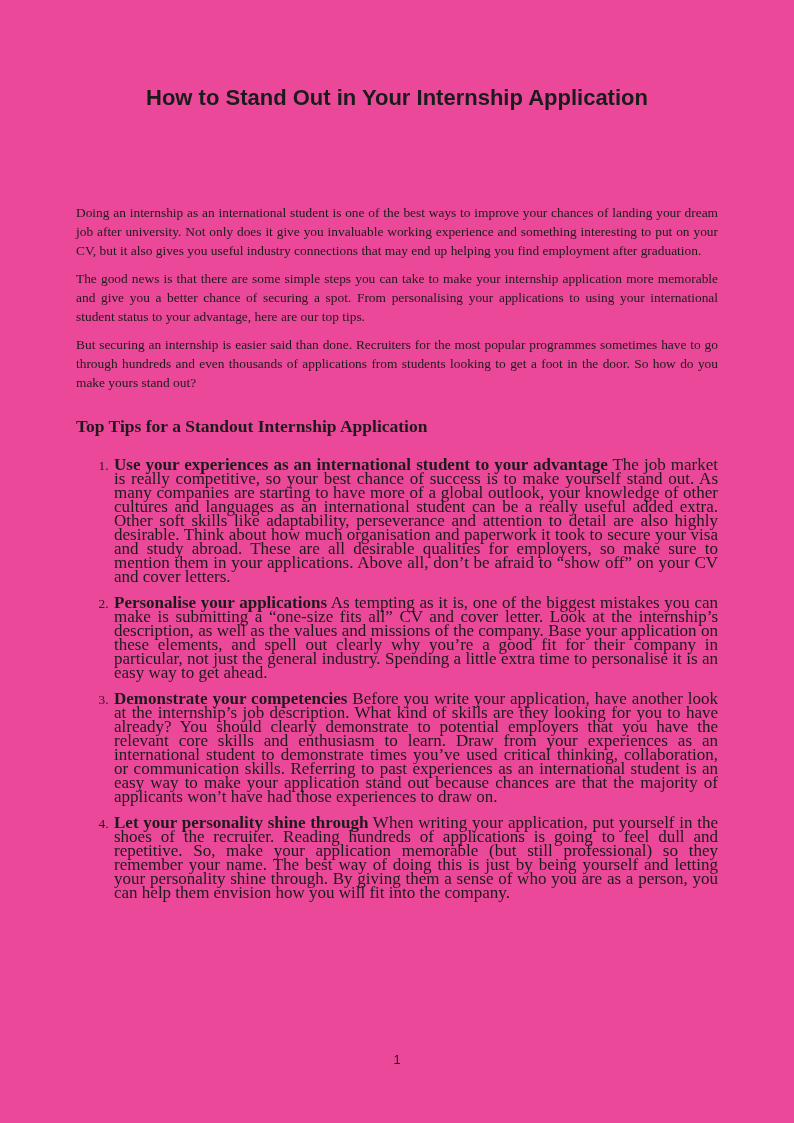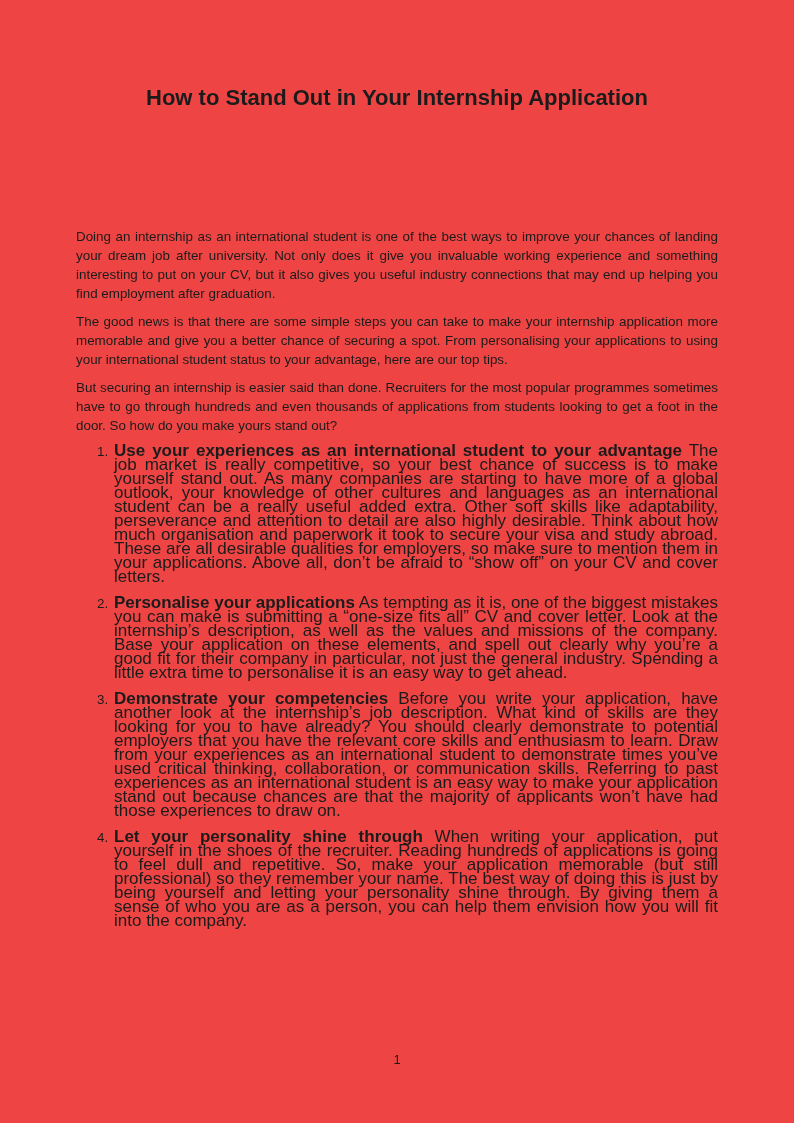--- a/index.html
+++ b/index.html
@@ -5,38 +5,39 @@
   html, body {
     margin: 0;
     padding: 0;
     background: #ffffff;
   }
   .page {
     position: relative;
     width: 794px;
     height: 1123px;
     margin: 0 auto;
-    background: #ef4444;
+    background: #ec4899;
     box-sizing: border-box;
     padding: 0 76px;
     font-family: "Liberation Sans", "DejaVu Sans", sans-serif;
     color: #1b1b1b;
     overflow: hidden;
   }
   h1.doc-title {
     margin: 0;
     padding-top: 84px;
     font-size: 22px;
     line-height: 28px;
     font-weight: bold;
     text-align: center;
     letter-spacing: 0;
   }
   .body-block {
-    margin-top: 115px;
+    margin-top: 91px;
+    font-family: Liberation Serif, serif;
   }
   p.doc-para {
     margin: 0 0 9px 0;
     font-size: 13.4px;
     line-height: 19px;
     text-align: justify;
     hyphens: auto;
     -webkit-hyphens: auto;
   }
   h2.section-heading {
@@ -84,20 +85,21 @@
   <h1 class="doc-title">How to Stand Out in Your Internship Application</h1>
 
   <div class="body-block">
 
     <p class="doc-para">Doing an internship as an international student is one of the best ways to improve your chances of landing your dream job after university. Not only does it give you invaluable working experience and something interesting to put on your CV, but it also gives you useful industry connections that may end up helping you find employment after graduation.</p>
 
     <p class="doc-para">The good news is that there are some simple steps you can take to make your internship application more memorable and give you a better chance of securing a spot. From personalising your applications to using your international student status to your advantage, here are our top tips.</p>
 
     <p class="doc-para">But securing an internship is easier said than done. Recruiters for the most popular programmes sometimes have to go through hundreds and even thousands of applications from students looking to get a foot in the door. So how do you make yours stand out?</p>
 
+    <h2 class="section-heading">Top Tips for a Standout Internship Application</h2>
 
     <ol class="tips-list">
       <li>
         <span class="item-lead">Use your experiences as an international student to your advantage</span><span> The job market is really competitive, so your best chance of success is to make yourself stand out. As many companies are starting to have more of a global outlook, your knowledge of other cultures and languages as an international student can be a really useful added extra. Other soft skills like adaptability, perseverance and attention to detail are also highly desirable. Think about how much organisation and paperwork it took to secure your visa and study abroad. These are all desirable qualities for employers, so make sure to mention them in your applications. Above all, don’t be afraid to “show off” on your CV and cover letters.</span>
       </li>
       <li>
         <span class="item-lead">Personalise your applications</span><span> As tempting as it is, one of the biggest mistakes you can make is submitting a “one-size fits all” CV and cover letter. Look at the internship’s description, as well as the values and missions of the company. Base your application on these elements, and spell out clearly why you’re a good fit for their company in particular, not just the general industry. Spending a little extra time to personalise it is an easy way to get ahead.</span>
       </li>
       <li>
         <span class="item-lead">Demonstrate your competencies</span><span> Before you write your application, have another look at the internship’s job description. What kind of skills are they looking for you to have already? You should clearly demonstrate to potential employers that you have the relevant core skills and enthusiasm to learn. Draw from your experiences as an international student to demonstrate times you’ve used critical thinking, collaboration, or communication skills. Referring to past experiences as an international student is an easy way to make your application stand out because chances are that the majority of applicants won’t have had those experiences to draw on.</span>

